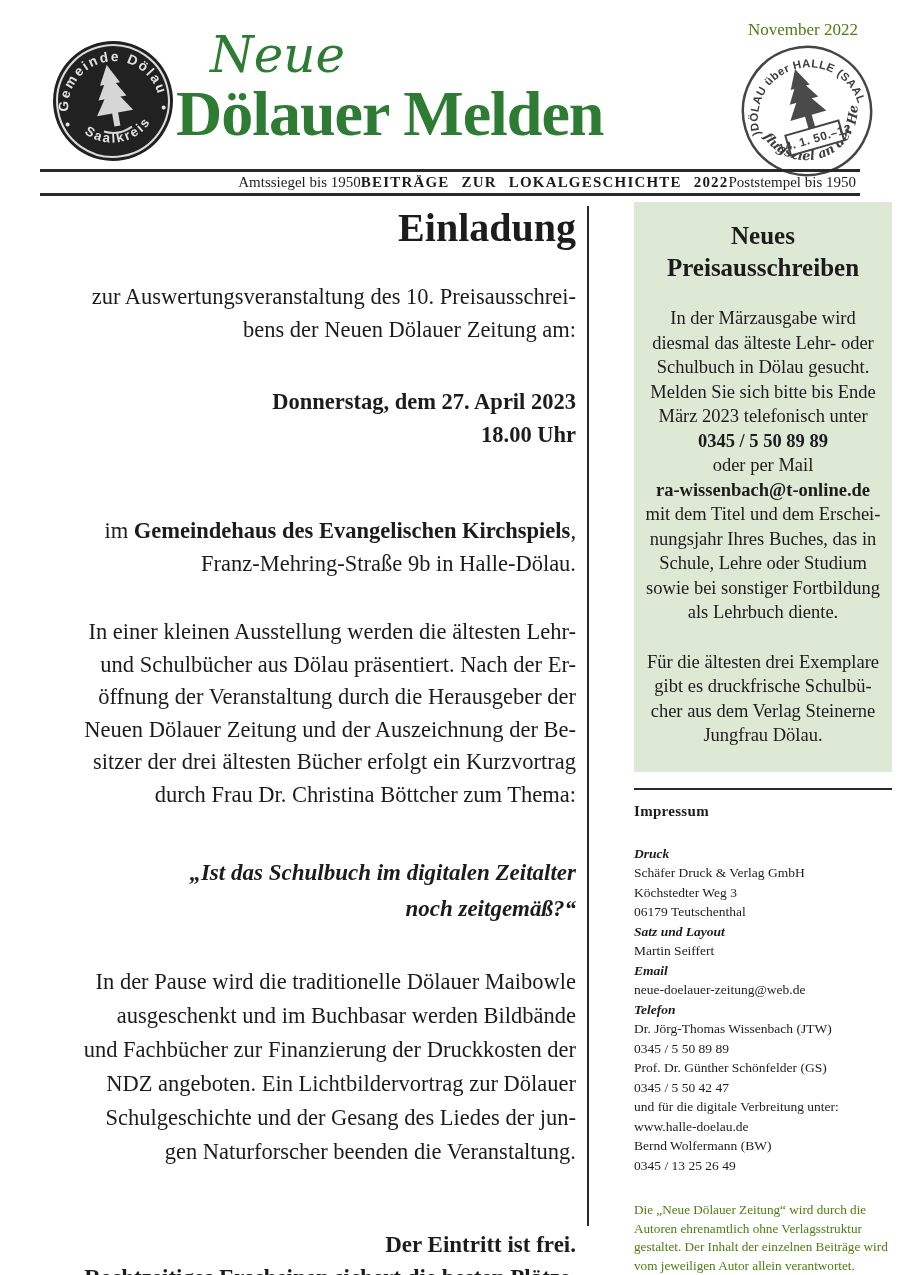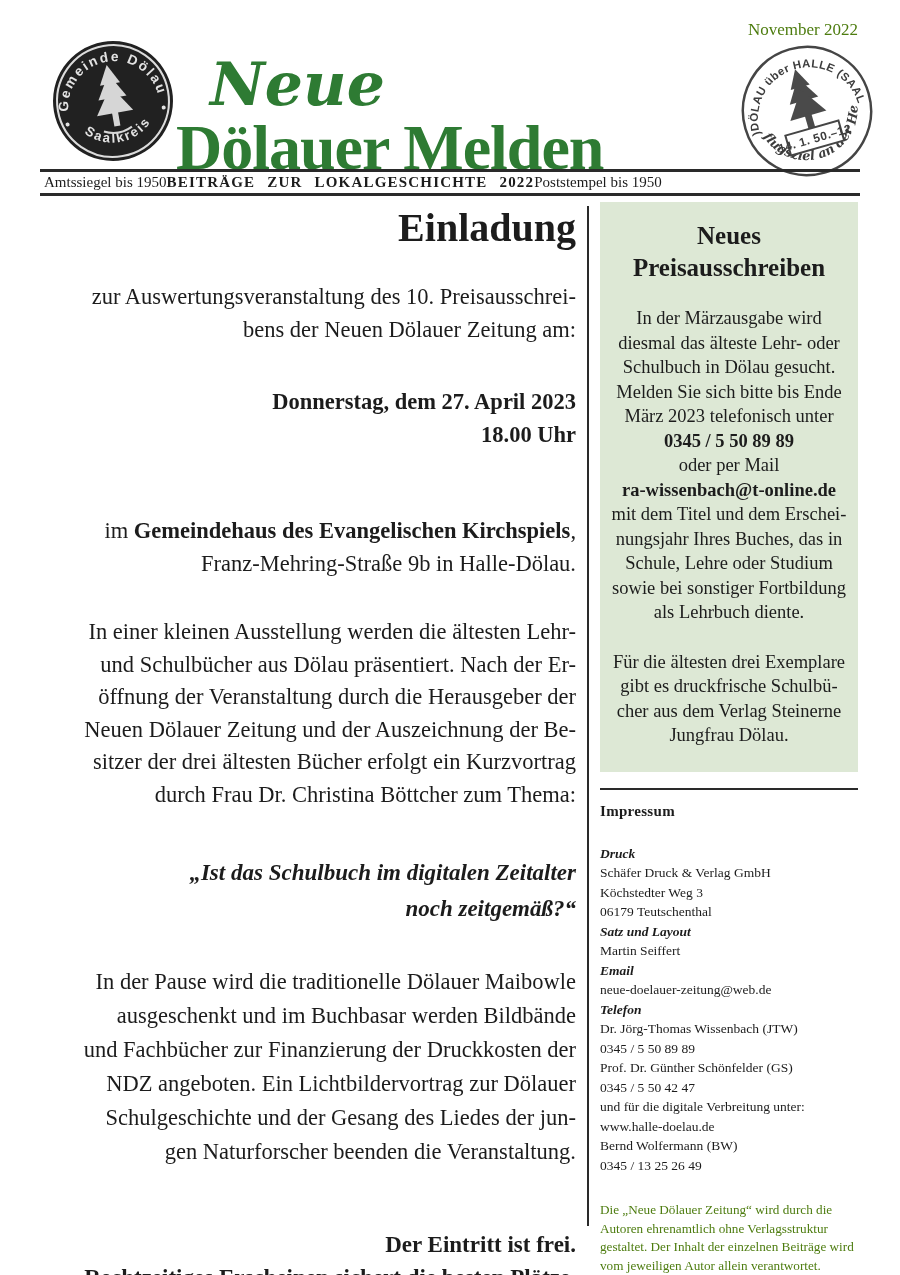--- a/index.html
+++ b/index.html
@@ -9,32 +9,32 @@
   }
   .preline{white-space:pre-line;}
 
   
   .issue-date{position:absolute;top:20px;right:42px;font-size:17px;color:#4d7c0f;}
   .seal-left{position:absolute;left:52px;top:40px;width:122px;height:122px;}
   .postmark-right{position:absolute;left:738px;top:42px;width:138px;height:138px;}
   .masthead{position:absolute;left:176px;top:30px;line-height:1;}
   .title-script{
     display:block;margin-left:34px;
-    font-family:"DejaVu Serif", serif;font-style:italic;font-weight:bold;
-    font-size:60px;color:var(--accent,#2e7b33);margin-top:24px;
+    font-family:"DejaVu Serif", serif;font-style:italic;font-weight:normal;
+    font-size:50px;color:var(--accent,#2e7b33);
   }
   .title-main{
     display:block;margin-top:2px;
     font-family:"Liberation Serif", serif;font-weight:bold;
     font-size:64px;letter-spacing:-1px;color:var(--accent,#2e7b33);
   }
   .band{
     position:absolute;left:40px;top:169px;width:812px;
     border-top:3px solid #2a2a2a;border-bottom:3px solid #2a2a2a;
-    display:flex;justify-content:flex-start;align-items:center;
+    display:flex;justify-content:flex-end;align-items:center;
     padding:2px 4px;font-size:15px;
   }
   .band-center{font-weight:bold;letter-spacing:1.2px;word-spacing:7px;}
 
   
   .divider{position:absolute;left:587px;top:206px;width:2px;height:1020px;background:#2a2a2a;}
 
   .left-col{
     position:absolute;left:42px;top:183px;width:534px;text-align:right;
     font-size:22.5px;line-height:32.5px;
@@ -43,21 +43,21 @@
   .inv-intro{margin-top:30px;}
   .inv-datetime{margin-top:40px;font-weight:bold;}
   .inv-location{margin-top:64px;}
   .inv-p1{margin-top:36px;}
   .inv-quote{margin-top:44px;font-weight:bold;font-style:italic;font-size:23px;line-height:36px;}
   .inv-p2{margin-top:38px;line-height:34px;}
   .inv-closing{margin-top:59px;font-weight:bold;font-size:23px;line-height:33px;}
   .b{font-weight:bold;}
 
   
-  .right-col{position:absolute;left:600px;top:202px;width:258px;}
+  .right-col{position:absolute;left:634px;top:202px;width:258px;}
   .contest-box{
     background:var(--boxbg,#dde8d5);
     box-sizing:border-box;width:258px;min-height:570px;
     padding:18px 8px 24px 8px;text-align:center;
   }
   .contest-title{font-weight:bold;font-size:25px;line-height:32px;}
   .contest-body{margin-top:22px;font-size:18.5px;line-height:24.5px;}
   .contest-p2{margin-top:25px;font-size:18.5px;line-height:24.5px;}
   .sidebar-rule{border:none;border-top:2px solid #2a2a2a;margin:16px 0 0 0;width:258px;}
   .impressum{margin-top:12px;font-size:13.5px;line-height:19.5px;}

